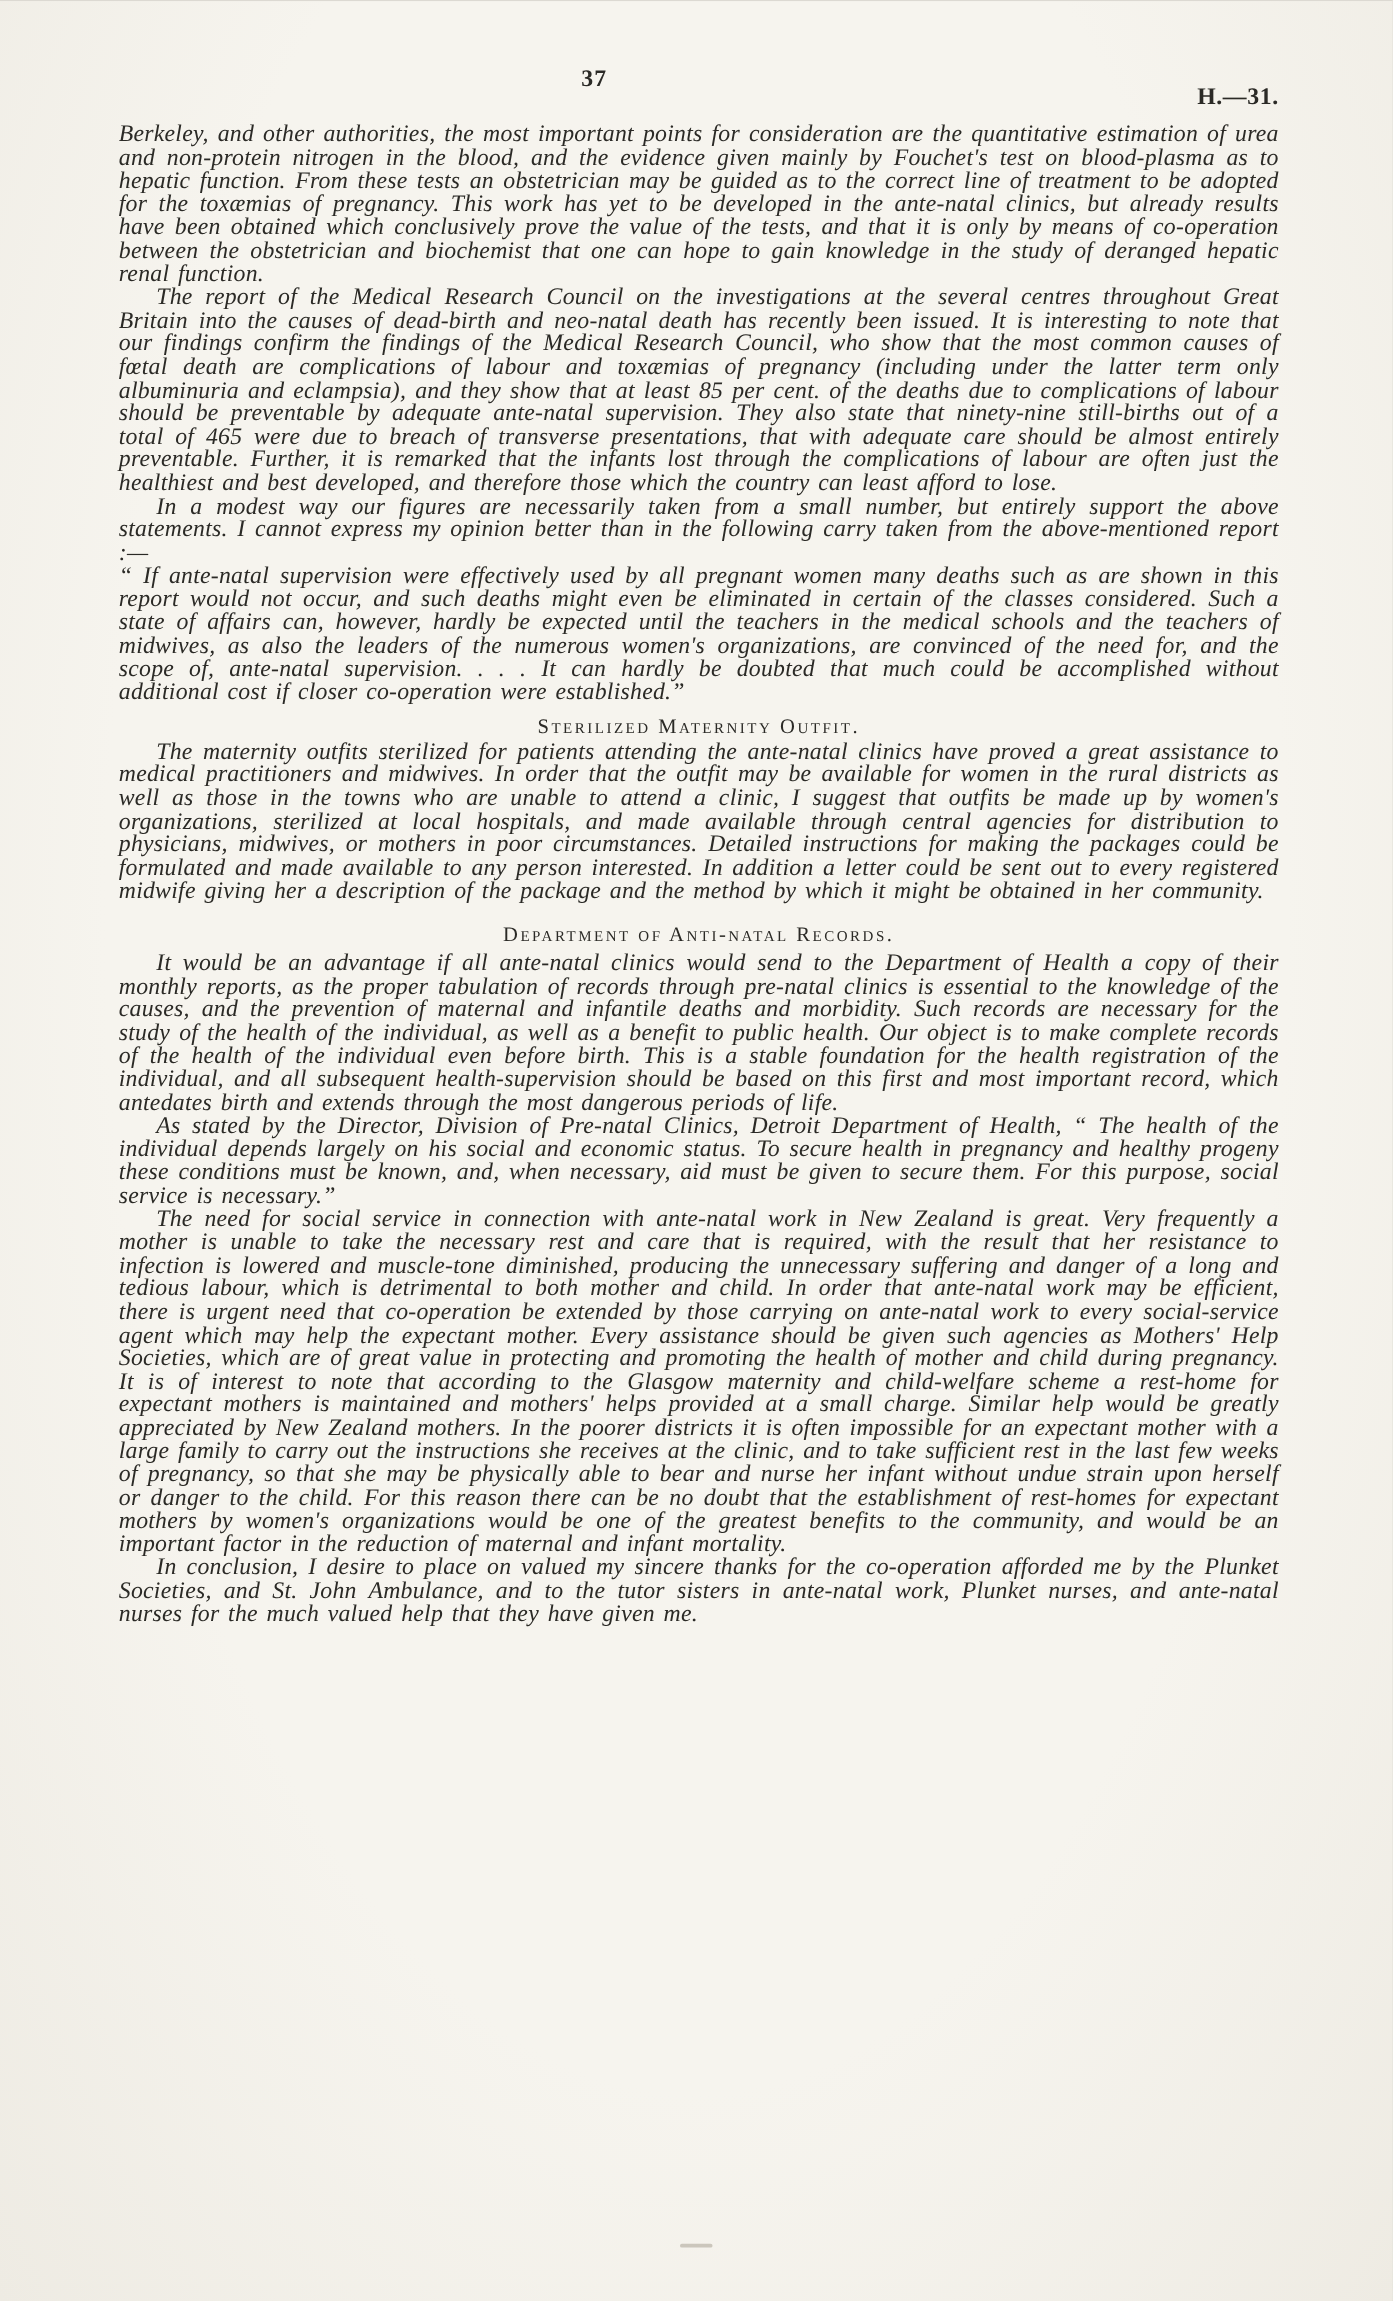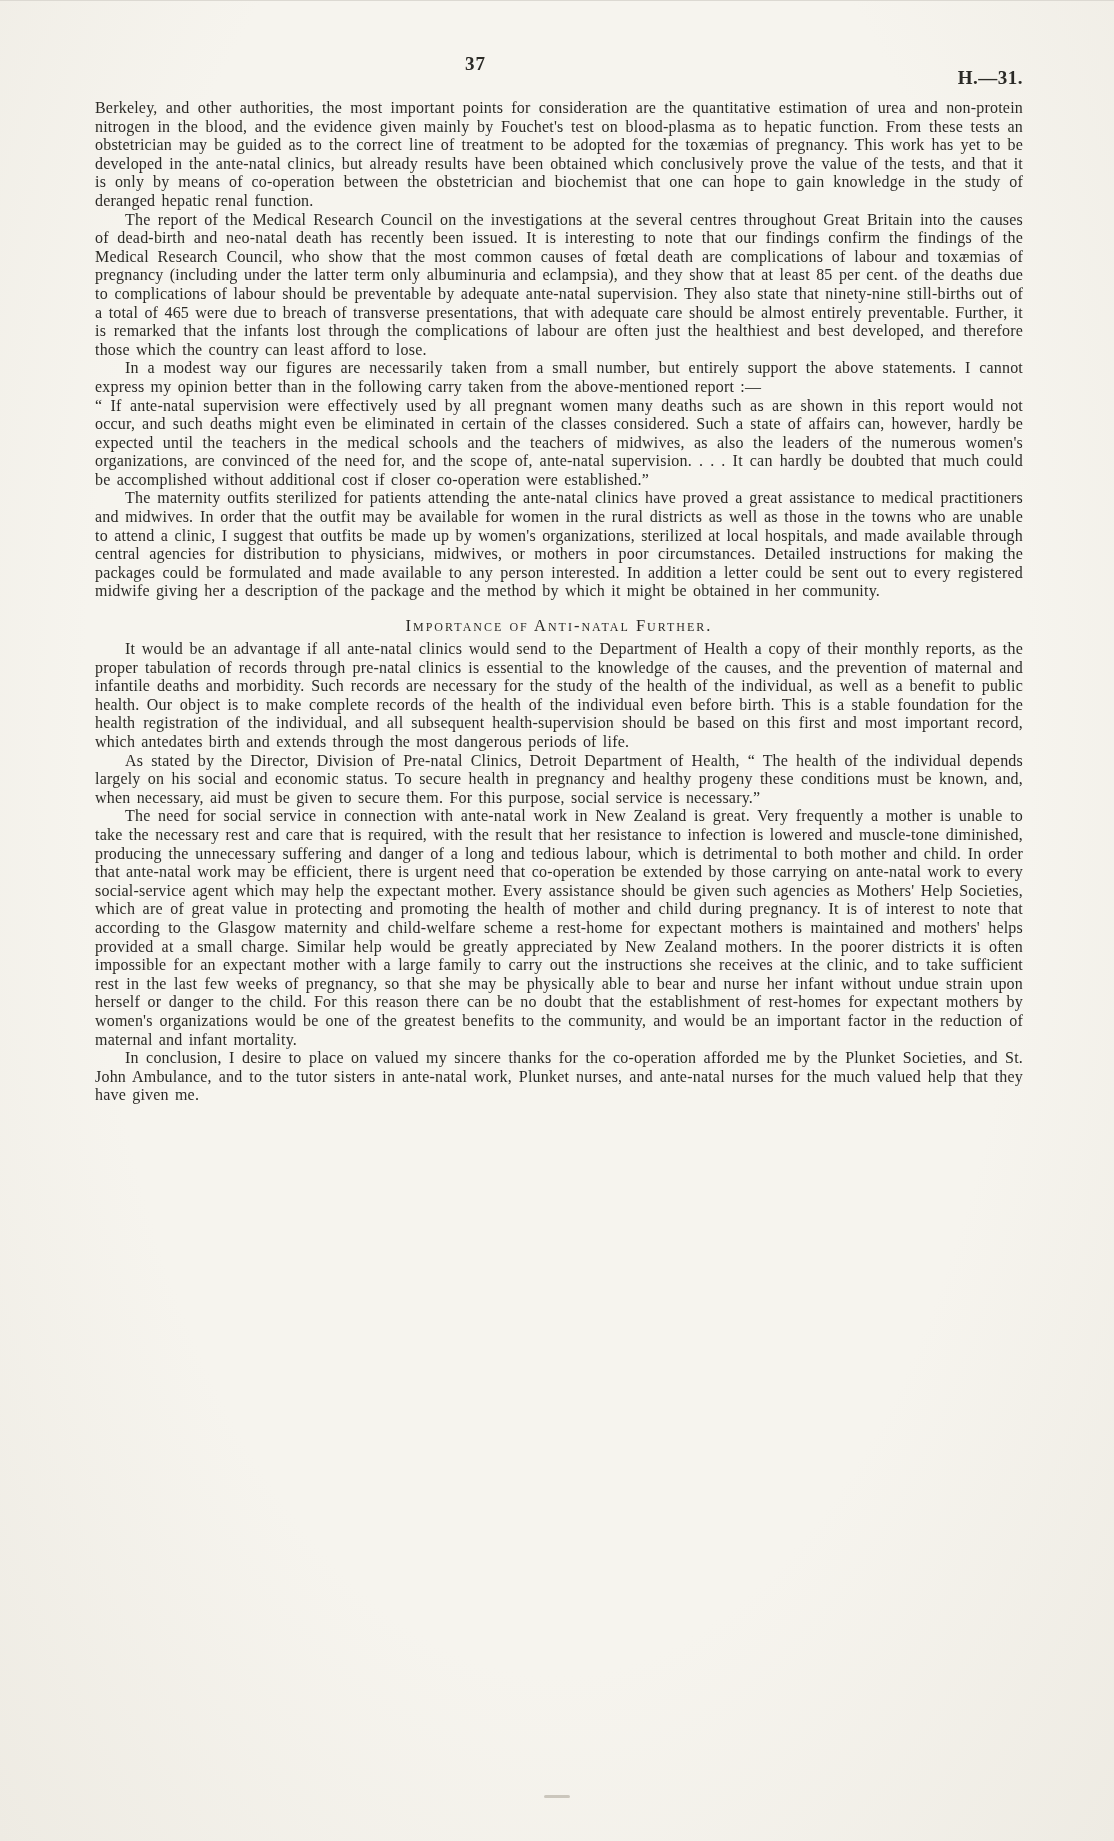--- a/index.html
+++ b/index.html
@@ -40,24 +40,25 @@
   }
   .doc-code {
     position: absolute;
     right: 0;
     top: 14px;
     letter-spacing: 0.5px;
   }
   p.para {
     margin: 0;
     text-align: justify;
-    font-size: 16px;
+    font-size: 19px;
     line-height: 18.6px;
     word-spacing: 2px;
     letter-spacing: 0.2px;
+    font-style: italic;
   }
   p.indent {
     text-indent: 30px;
   }
   h3.section-heading {
     margin: 15px 0 5px 0;
     text-align: center;
     font-size: 16.5px;
     font-weight: normal;
     font-variant: small-caps;
@@ -89,23 +90,24 @@
     <div class="header-row">
       <span class="page-number">37</span>
       <span class="doc-code">H.—31.</span>
     </div>
 
     <p class="para">Berkeley, and other authorities, the most important points for consideration are the quantitative estimation of urea and non-protein nitrogen in the blood, and the evidence given mainly by Fouchet's test on blood-plasma as to hepatic function.  From these tests an obstetrician may be guided as to the correct line of treatment to be adopted for the toxæmias of pregnancy.  This work has yet to be developed in the ante-natal clinics, but already results have been obtained which conclusively prove the value of the tests, and that it is only by means of co-operation between the obstetrician and biochemist that one can hope to gain knowledge in the study of deranged hepatic renal function.</p>
     <p class="para indent">The report of the Medical Research Council on the investigations at the several centres throughout Great Britain into the causes of dead-birth and neo-natal death has recently been issued.  It is interesting to note that our findings confirm the findings of the Medical Research Council, who show that the most common causes of fœtal death are complications of labour and toxæmias of pregnancy (including under the latter term only albuminuria and eclampsia), and they show that at least 85 per cent. of the deaths due to complications of labour should be preventable by adequate ante-natal supervision.  They also state that ninety-nine still-births out of a total of 465 were due to breach of transverse presentations, that with adequate care should be almost entirely preventable.  Further, it is remarked that the infants lost through the complications of labour are often just the healthiest and best developed, and therefore those which the country can least afford to lose.</p>
     <p class="para indent">In a modest way our figures are necessarily taken from a small number, but entirely support the above statements.  I cannot express my opinion better than in the following carry taken from the above-mentioned report :—</p>
     <p class="para">“ If ante-natal supervision were effectively used by all pregnant women many deaths such as are shown in this report would not occur, and such deaths might even be eliminated in certain of the classes considered.  Such a state of affairs can, however, hardly be expected until the teachers in the medical schools and the teachers of midwives, as also the leaders of the numerous women's organizations, are convinced of the need for, and the scope of, ante-natal supervision.  .  .  .  It can hardly be doubted that much could be accomplished without additional cost if closer co-operation were established.”</p>
 
+    <h3 class="section-heading first-heading">Sterilized Maternity Outfit.</h3>
     <p class="para indent">The maternity outfits sterilized for patients attending the ante-natal clinics have proved a great assistance to medical practitioners and midwives.  In order that the outfit may be available for women in the rural districts as well as those in the towns who are unable to attend a clinic, I suggest that outfits be made up by women's organizations, sterilized at local hospitals, and made available through central agencies for distribution to physicians, midwives, or mothers in poor circumstances. Detailed instructions for making the packages could be formulated and made available to any person interested.  In addition a letter could be sent out to every registered midwife giving her a description of the package and the method by which it might be obtained in her community.</p>
 
-    <h3 class="section-heading">Importance of Anti-natal Further.</h3>
+    <h3 class="section-heading">Department of Anti-natal Records.</h3>
     <p class="para indent">It would be an advantage if all ante-natal clinics would send to the Department of Health a copy of their monthly reports, as the proper tabulation of records through pre-natal clinics is essential to the knowledge of the causes, and the prevention of maternal and infantile deaths and morbidity. Such records are necessary for the study of the health of the individual, as well as a benefit to public health.  Our object is to make complete records of the health of the individual even before birth. This is a stable foundation for the health registration of the individual, and all subsequent health-supervision should be based on this first and most important record, which antedates birth and extends through the most dangerous periods of life.</p>
 
     <p class="para indent">As stated by the Director, Division of Pre-natal Clinics, Detroit Department of Health, “ The health of the individual depends largely on his social and economic status.  To secure health in pregnancy and healthy progeny these conditions must be known, and, when necessary, aid must be given to secure them.  For this purpose, social service is necessary.”</p>
     <p class="para indent">The need for social service in connection with ante-natal work in New Zealand is great.  Very frequently a mother is unable to take the necessary rest and care that is required, with the result that her resistance to infection is lowered and muscle-tone diminished, producing the unnecessary suffering and danger of a long and tedious labour, which is detrimental to both mother and child.  In order that ante-natal work may be efficient, there is urgent need that co-operation be extended by those carrying on ante-natal work to every social-service agent which may help the expectant mother. Every assistance should be given such agencies as Mothers' Help Societies, which are of great value in protecting and promoting the health of mother and child during pregnancy.  It is of interest to note that according to the Glasgow maternity and child-welfare scheme a rest-home for expectant mothers is maintained and mothers' helps provided at a small charge.  Similar help would be greatly appreciated by New Zealand mothers.  In the poorer districts it is often impossible for an expectant mother with a large family to carry out the instructions she receives at the clinic, and to take sufficient rest in the last few weeks of pregnancy, so that she may be physically able to bear and nurse her infant without undue strain upon herself or danger to the child.  For this reason there can be no doubt that the establishment of rest-homes for expectant mothers by women's organizations would be one of the greatest benefits to the community, and would be an important factor in the reduction of maternal and infant mortality.</p>
     <p class="para indent">In conclusion, I desire to place on valued my sincere thanks for the co-operation afforded me by the Plunket Societies, and St. John Ambulance, and to the tutor sisters in ante-natal work, Plunket nurses, and ante-natal nurses for the much valued help that they have given me.</p>
 
   </div>
 
   <div class="printers-mark"></div>
 </div>

